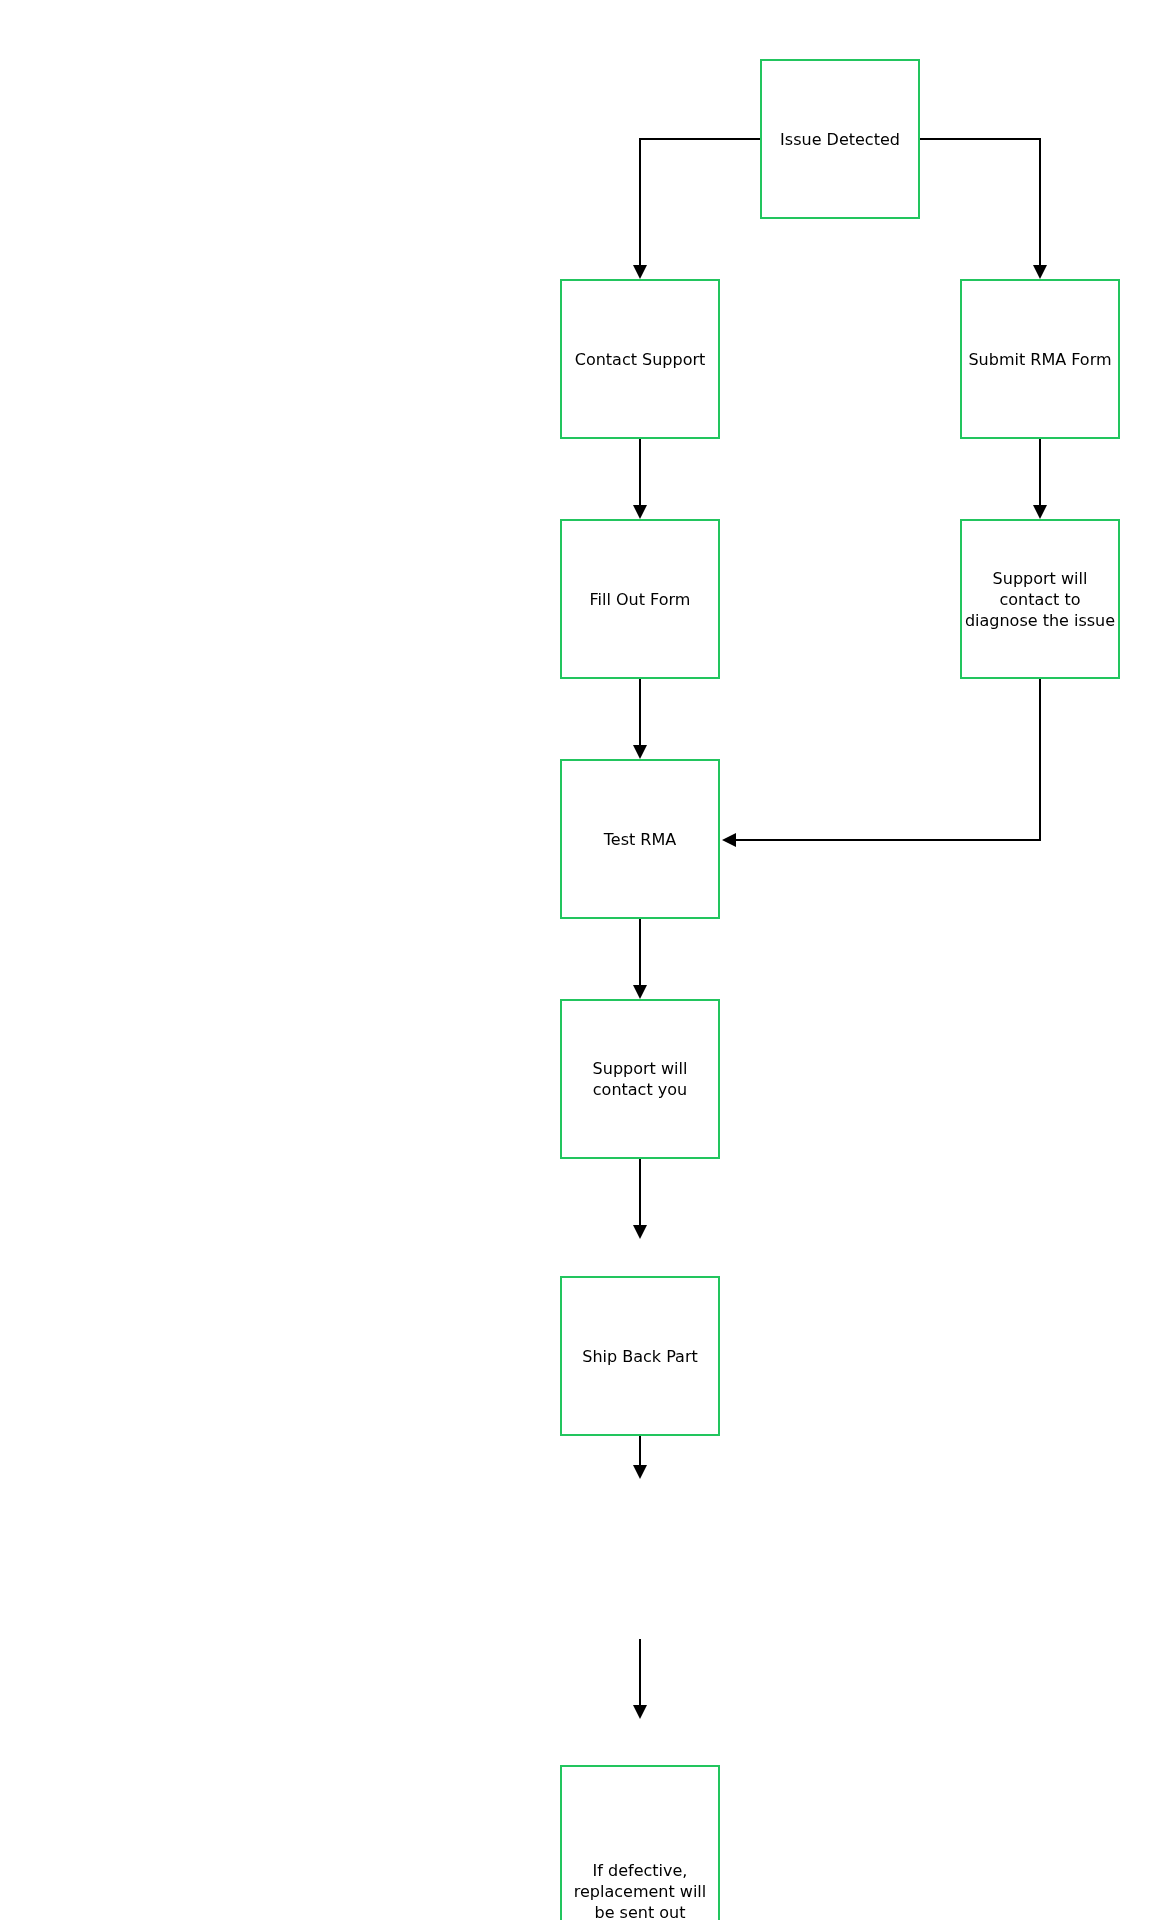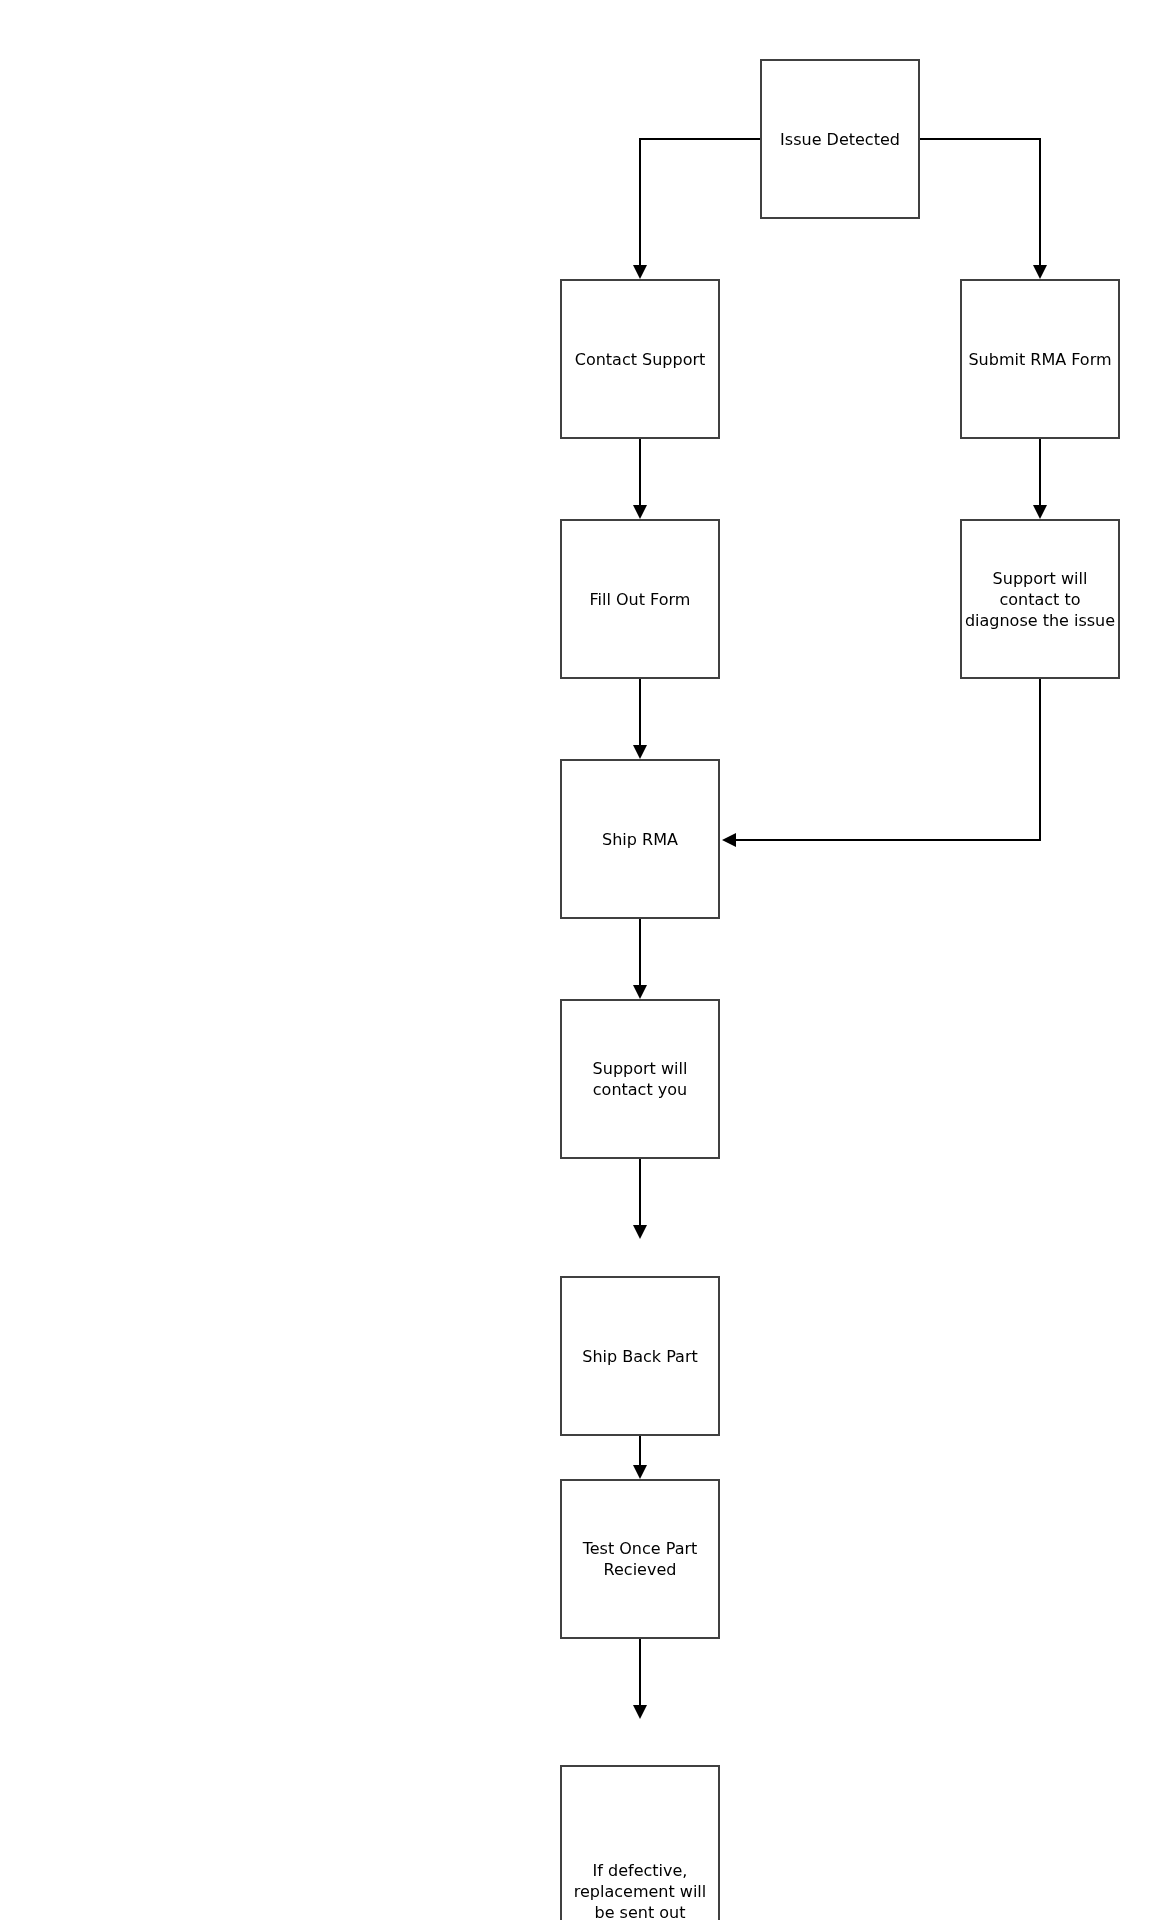--- a/index.html
+++ b/index.html
@@ -30,21 +30,21 @@
   .edges-svg polygon {
     fill: #000000;
     stroke: none;
   }
   .node {
     position: absolute;
     width: 160px;
     height: 160px;
     box-sizing: border-box;
     background: #ffffff;
-    border: 2px solid #404040;
+    border: 2px solid #22c55e;
     display: flex;
     align-items: center;
     justify-content: center;
     text-align: center;
   }
   .node-label {
     font-size: 16px;
     line-height: 21px;
     color: #000000;
     white-space: pre-line;
@@ -136,36 +136,32 @@
     <span class="node-label">Submit RMA Form</span>
   </div>
 
   <div class="node n-support-diagnose">
     <span class="node-label">Support will
 contact to
 diagnose the issue</span>
   </div>
 
   <div class="node n-issue-rma">
-    <span class="node-label">Ship RMA</span>
+    <span class="node-label">Test RMA</span>
   </div>
 
   <div class="node n-support-contact">
     <span class="node-label">Support will
 contact you</span>
   </div>
 
   <div class="node n-ship-back-part">
     <span class="node-label">Ship Back Part</span>
   </div>
 
-  <div class="node n-test-once-part">
-    <span class="node-label">Test Once Part
-Recieved</span>
-  </div>
 
   <div class="node n-if-defective">
     <span class="node-label">If defective,
 replacement will
 be sent out</span>
   </div>
 
 </div>
 
 </body></html>

